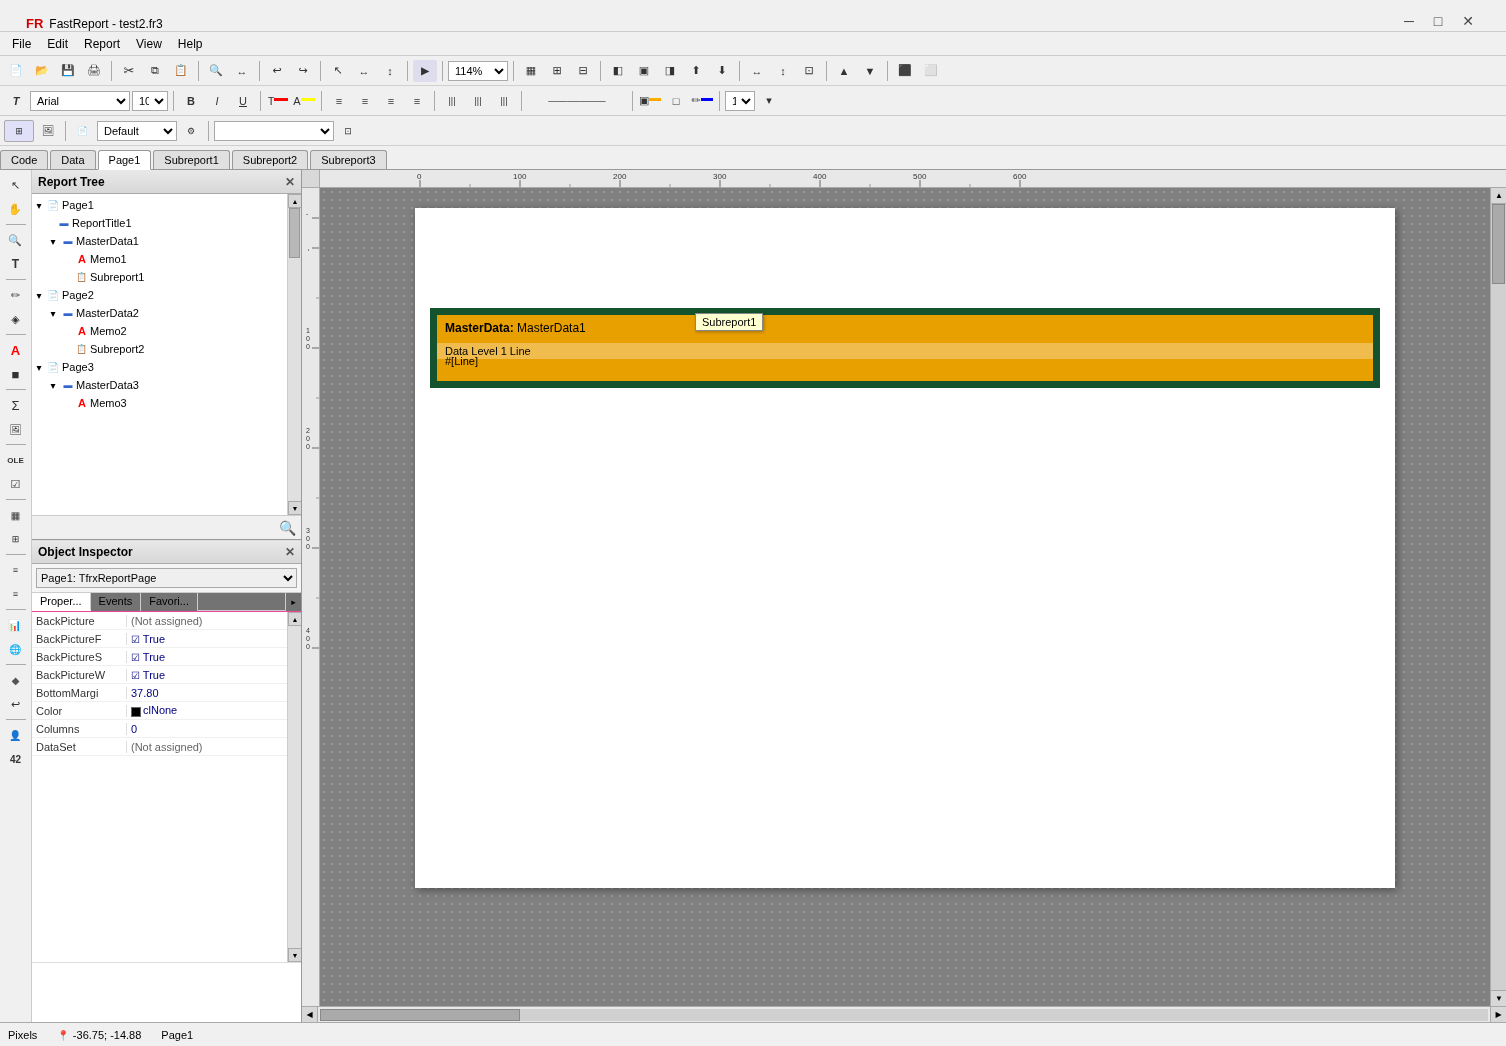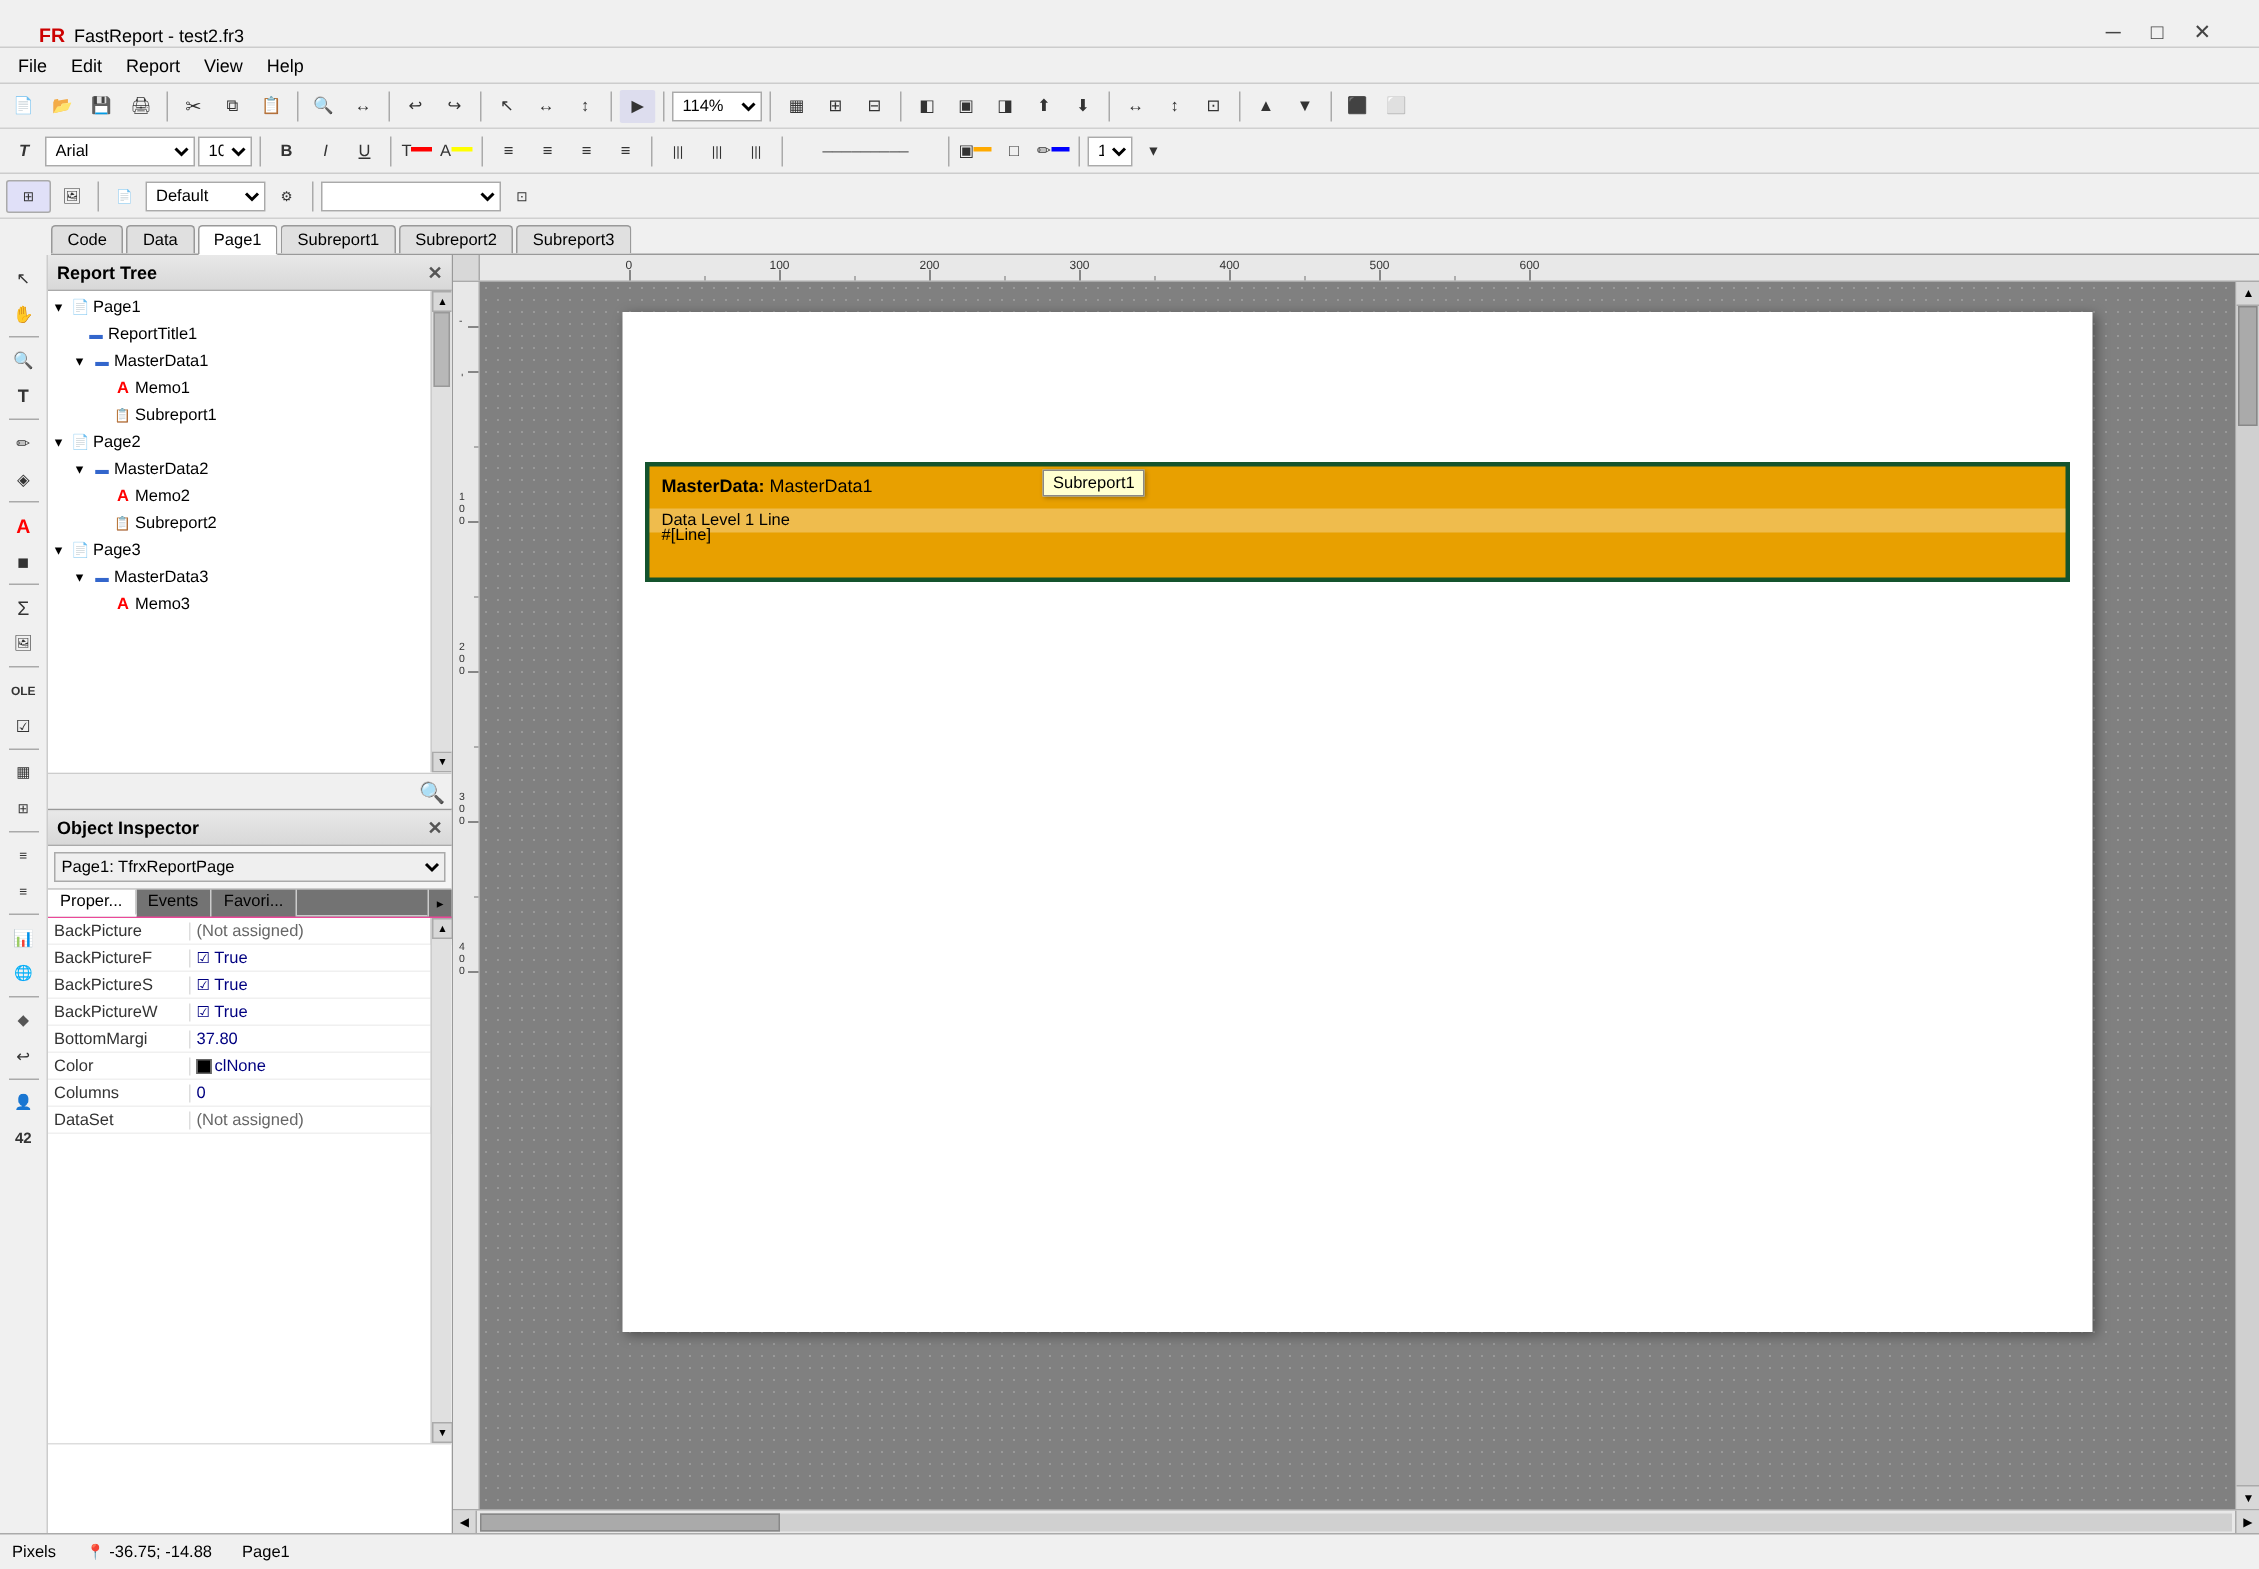--- a/index.html
+++ b/index.html
@@ -71,21 +71,20 @@
       padding: 0 2px;
     }
 
     
     #tabs-row {
       background: #f0f0f0;
       height: 24px;
       display: flex;
       align-items: flex-end;
       border-bottom: 1px solid #999;
-      margin-left: 34px;
     }
     .tab-item {
       padding: 3px 10px;
       font-size: 11px;
       cursor: pointer;
       border: 1px solid #999;
       border-bottom: none;
       background: #e0e0e0;
       margin-right: 2px;
       border-radius: 3px 3px 0 0;
@@ -739,21 +738,21 @@
           <line x1="10" y1="30" x2="18" y2="30" stroke="#666" stroke-width="1"></line>
           <text x="4" y="28" font-size="7" fill="#333">-</text>
         </svg>
       </div>
 
       <div id="canvas-viewport" style="flex:1; overflow:auto; position:relative;">
 
         <div id="canvas-page" style="margin:20px auto; width:980px; min-height:680px; background:white; box-shadow:2px 2px 8px rgba(0,0,0,0.4); position:relative;">
 
 
-          <div style="position:absolute; top:100px; left:15px; right:15px; height:80px; background:#e8a000; border:3px solid #14532d;">
+          <div style="position:absolute; top:100px; left:15px; right:15px; height:80px; background:#e8a000; border:7px solid #14532d;">
             <div style="padding:6px 8px; font-size:12px;">
               <span style="font-weight:bold;">MasterData:</span>
               <span>MasterData1</span>
             </div>
 
             <div style="position:absolute; top:28px; left:0; right:0; padding:2px 8px; font-size:11px; background:rgba(255,255,255,0.3);">
               <span>Data Level 1    Line</span>
             </div>
             <div style="position:absolute; top:38px; left:0; right:0; padding:2px 8px; font-size:11px;">
               <span>#[Line]</span>

